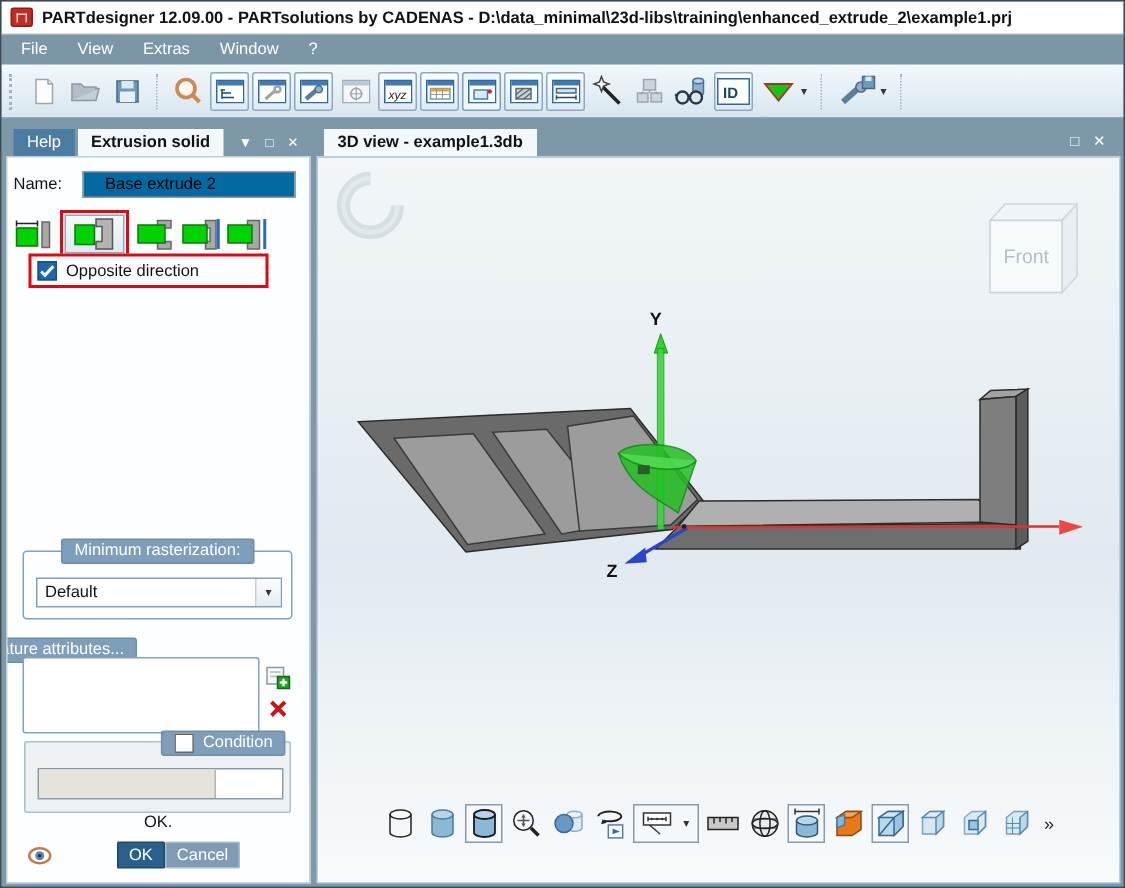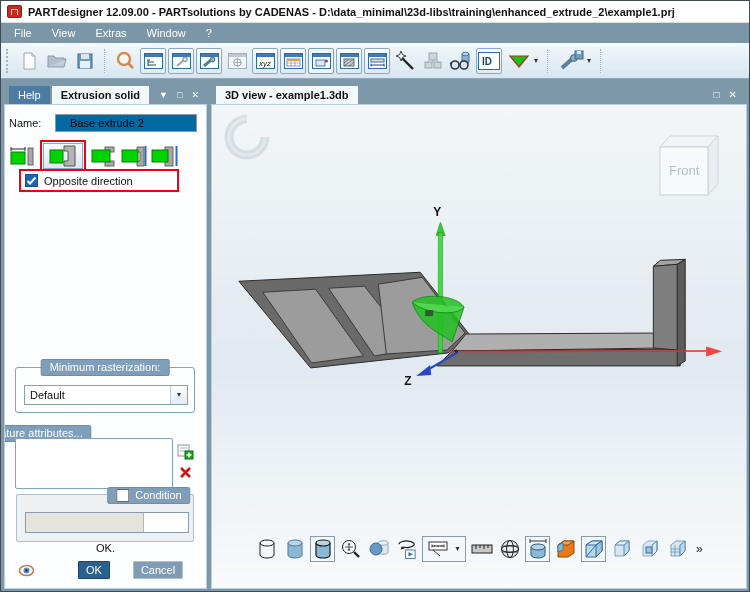--- a/index.html
+++ b/index.html
@@ -91,21 +91,21 @@
                border-radius:2px; display:flex; align-items:center; gap:6px; line-height:13px;margin-left:44px; }
   .cond-field { position:absolute; left:8px; top:17px; width:164px; height:21px;
                 border:1px solid #8a9aa8; background:#fff; display:flex; }
   .cond-field .gray { width:118px; background:#e4e4dc; border-right:1px solid #b6b6ae; }
 
   .status-ok { position:absolute; top:437px; left:0; width:100%; text-align:center; }
   .eye { position:absolute; left:13px; top:459px; }
   .btn-row { position:absolute; top:456px; left:73px; display:flex; gap:0; }
   .btn { font:11px "Liberation Sans",sans-serif; color:#fff; padding:2px 7px; border-radius:1px; }
   .btn-ok { background:#2a608c; border:1px solid #1c466a; }
-  .btn-cancel { background:#7f9cb4; border:1px solid #a9c0d2;margin-left:23px; }
+  .btn-cancel { background:#7f9cb4; border:1px solid #a9c0d2; }
 
   
   .viewport { flex:1; position:relative; border:1px solid #b9cede; overflow:hidden;
     background:linear-gradient(180deg,#f2f6f8 0%,#e9eff3 30%,#e1eaf0 55%,#eef3f6 78%,#f8fafc 100%); }
   .rot-widget { position:absolute; left:8px; top:5px; opacity:.55; }
   .nav-cube { position:absolute; right:20px; top:24px; }
   .model-svg { position:absolute; inset:0; width:100%; height:100%; }
   .axis-label { font:bold 12px "Liberation Sans",sans-serif; fill:#111; }
   .cube-label { font:13px "Liberation Sans",sans-serif; fill:#b4c0c8; }
 

